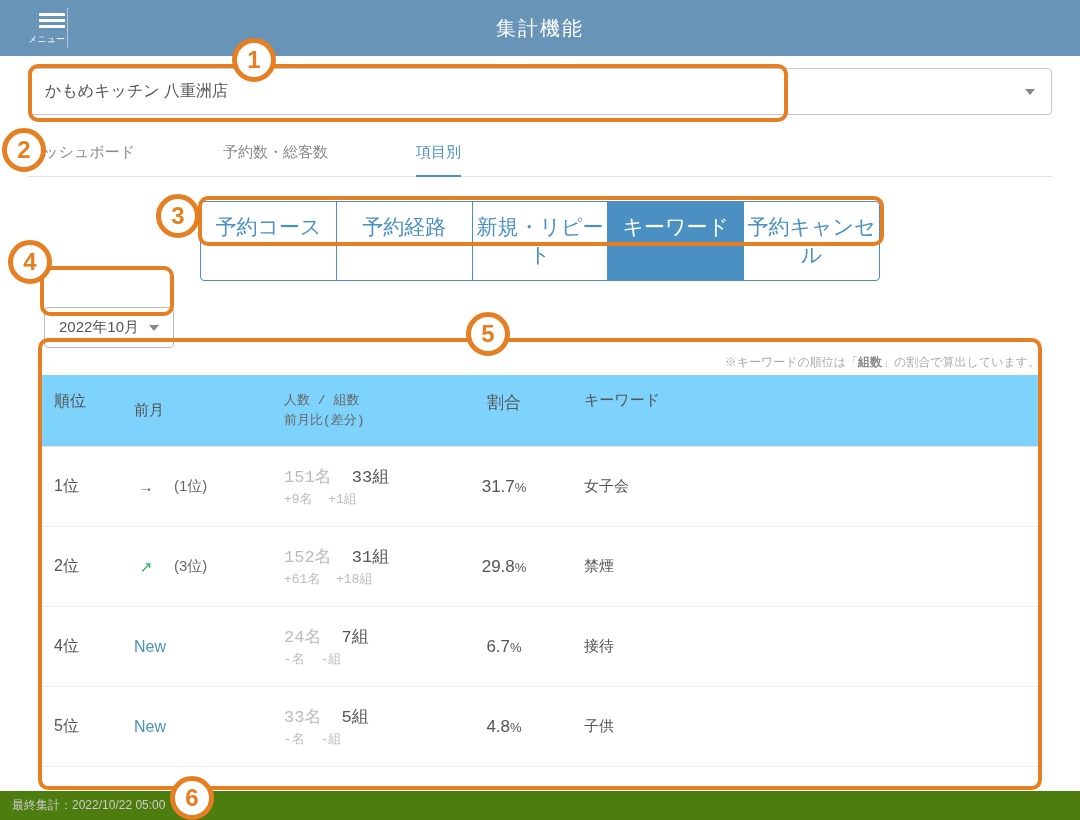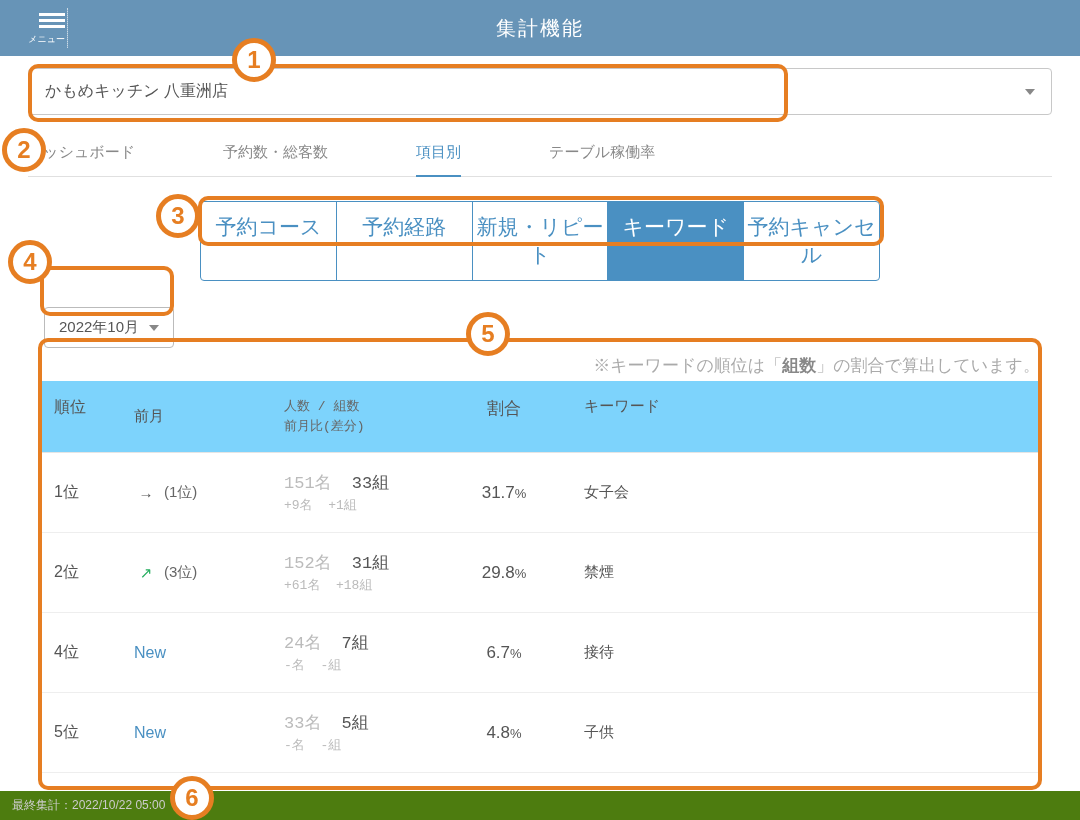--- a/index.html
+++ b/index.html
@@ -25,42 +25,42 @@
 .tab.active::after { content: ""; position: absolute; left: 0; right: 0; bottom: -1px; height: 2px; background: #4a90c2; }
 
 .subtabs { display: flex; margin: 24px auto 0; width: 680px; border: 1px solid #4a90c2; border-radius: 4px; overflow: hidden; }
 .subtab { flex: 1; text-align: center; padding: 11px 0; font-size: 21px; color: #4a90c2; cursor: pointer; border-right: 1px solid #4a90c2; }
 .subtab:last-child { border-right: none; }
 .subtab.active { background: #4a90c2; color: #fff; }
 
 .month-select { display: inline-flex; align-items: center; border: 1px solid #bbb; border-radius: 4px; padding: 10px 14px; margin: 26px 0 0 44px; font-size: 15px; color: #555; cursor: pointer; }
 .month-select .caret-down { margin-left: 10px; }
 
-.note { text-align: right; margin: 6px 40px 4px 0; font-size: 17px; color: #aaa; }
+.note { text-align: right; margin: 6px 40px 4px 0; font-size: 12px; color: #aaa; }
 .note b { font-weight: bold; color: #888; }
 
 .table { margin: 4px 40px 0; }
 .thead { background: #7dd3fc; display: flex; padding: 16px 14px; font-size: 14px; color: #666; border-bottom: 1px solid #e5e5e5; }
 .row { display: flex; padding: 18px 14px; border-bottom: 1px solid #eee; align-items: center; }
 .c-rank { width: 80px; font-size: 16px; color: #555; }
 .c-prev { width: 150px; font-size: 15px; color: #555; display: flex; align-items: center; }
 .c-nums { width: 160px; text-align: left; font-family: Liberation Mono, monospace; }
 .c-rate { width: 120px; text-align: center; font-size: 17px; color: #555; }
 .c-kw { flex: 1; padding-left: 20px; font-size: 15px; color: #555; }
 
 .thead .c-nums { font-size: 13px; line-height: 1.5; }
 .nums-top { font-size: 17px; color: #bbb; }
 .nums-top .grp { color: #555; margin-left: 10px; }
 .nums-bot { font-size: 13px; color: #bbb; margin-top: 2px; }
 
 .arrow-flat { display: inline-block; width: 24px; text-align: center; }
 .arrow-up { color: #27ae60; }
 .arrow-down { color: #c0392b; }
 .new-txt { color: #4a90c2; font-size: 16px; }
-.prev-rank { margin-left: 6px; color: #666; text-align: center; }
+.prev-rank { margin-left: 16px; color: #666; text-align: center; }
 
 .footer { position: absolute; bottom: 0; left: 0; right: 0; background: #4d7c0f; color: #ccc; font-size: 12px; padding: 6px 12px; }
 
 
 .hl { position: absolute; border: 4px solid #e67e22; border-radius: 10px; pointer-events: none; }
 .badge { position: absolute; width: 44px; height: 44px; border: 5px solid #e67e22; border-radius: 50%; background: #fff; color: #e67e22; font-size: 24px; font-weight: bold; display: flex; align-items: center; justify-content: center; pointer-events: none; }
 </style>
 </head>
 <body>
 
@@ -82,21 +82,20 @@
     <div class="store-select">
       <span>かもめキッチン 八重洲店</span>
       <span class="caret-down"></span>
     </div>
   </div>
 
   <div class="tabs">
     <div class="tab">ダッシュボード</div>
     <div class="tab">予約数・総客数</div>
     <div class="tab active">項目別</div>
-    <div class="tab">テーブル稼働率</div>
   </div>
 
   <div class="subtabs">
     <div class="subtab">予約コース</div>
     <div class="subtab">予約経路</div>
     <div class="subtab">新規・リピート</div>
     <div class="subtab active">キーワード</div>
     <div class="subtab">予約キャンセル</div>
   </div>
 

